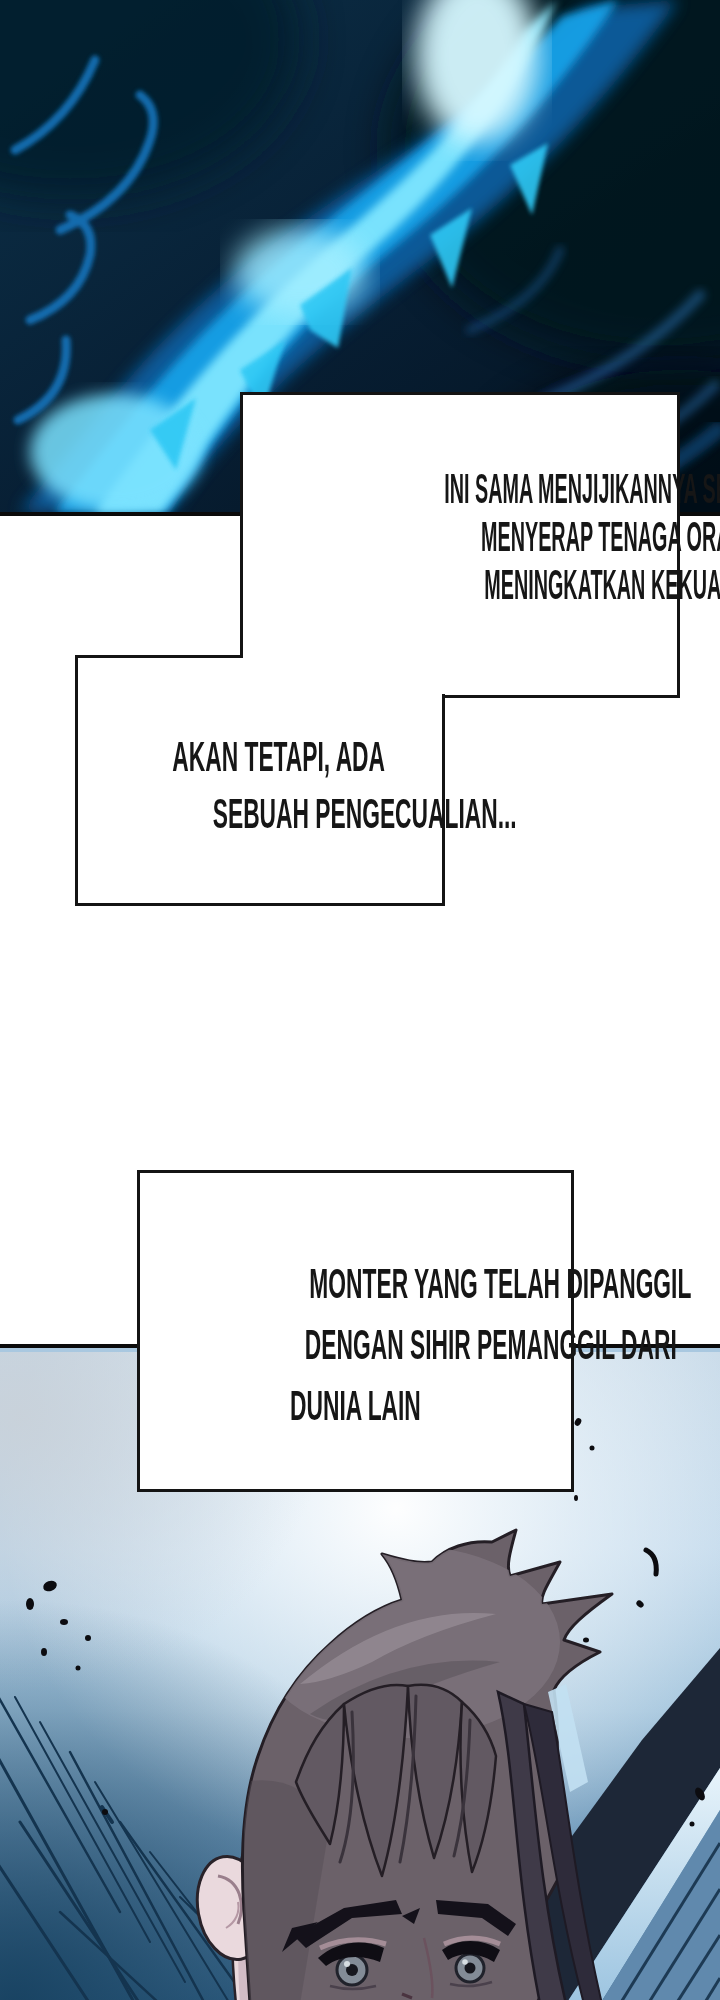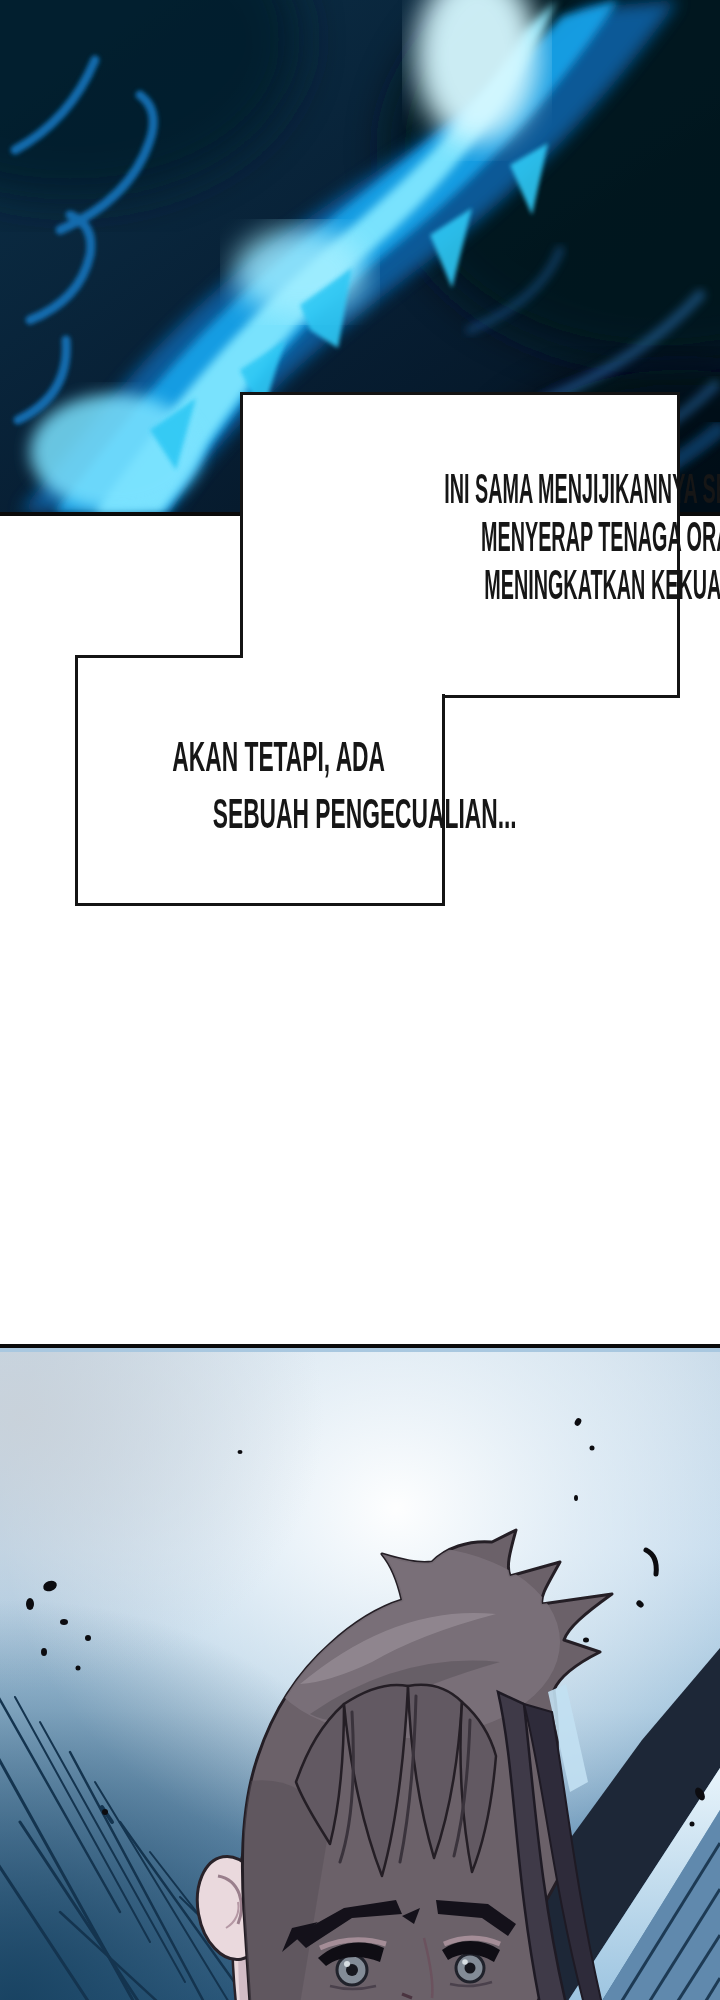--- a/index.html
+++ b/index.html
@@ -271,14 +271,21 @@
   <div class="cap" id="cap2">
     <div class="cap-inner">
       <span class="cap-line">AKAN TETAPI, ADA</span>
       <span class="cap-line">SEBUAH PENGECUALIAN...</span>
     </div>
   </div>
 
   <div class="patch" id="patch-a"></div>
   <div class="patch" id="patch-b"></div>
 
+  <div class="cap" id="cap3">
+    <div class="cap-inner">
+      <span class="cap-line">MONTER YANG TELAH DIPANGGIL</span>
+      <span class="cap-line">DENGAN SIHIR PEMANGGIL DARI</span>
+      <span class="cap-line">DUNIA LAIN</span>
+    </div>
+  </div>
 
 </div>
 
 </body></html>

